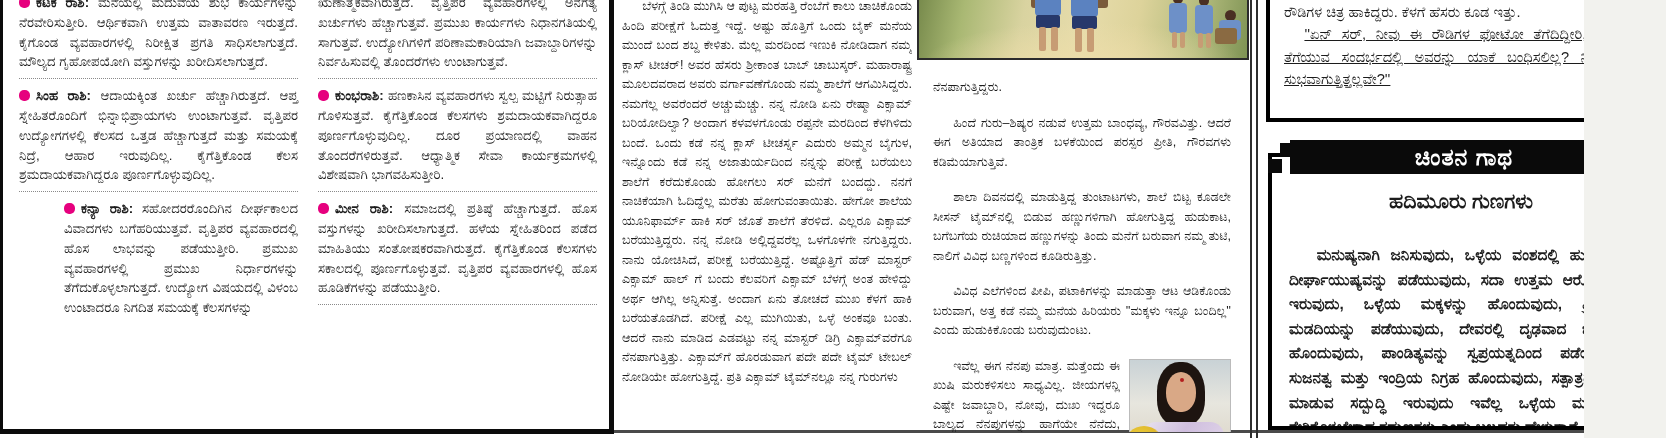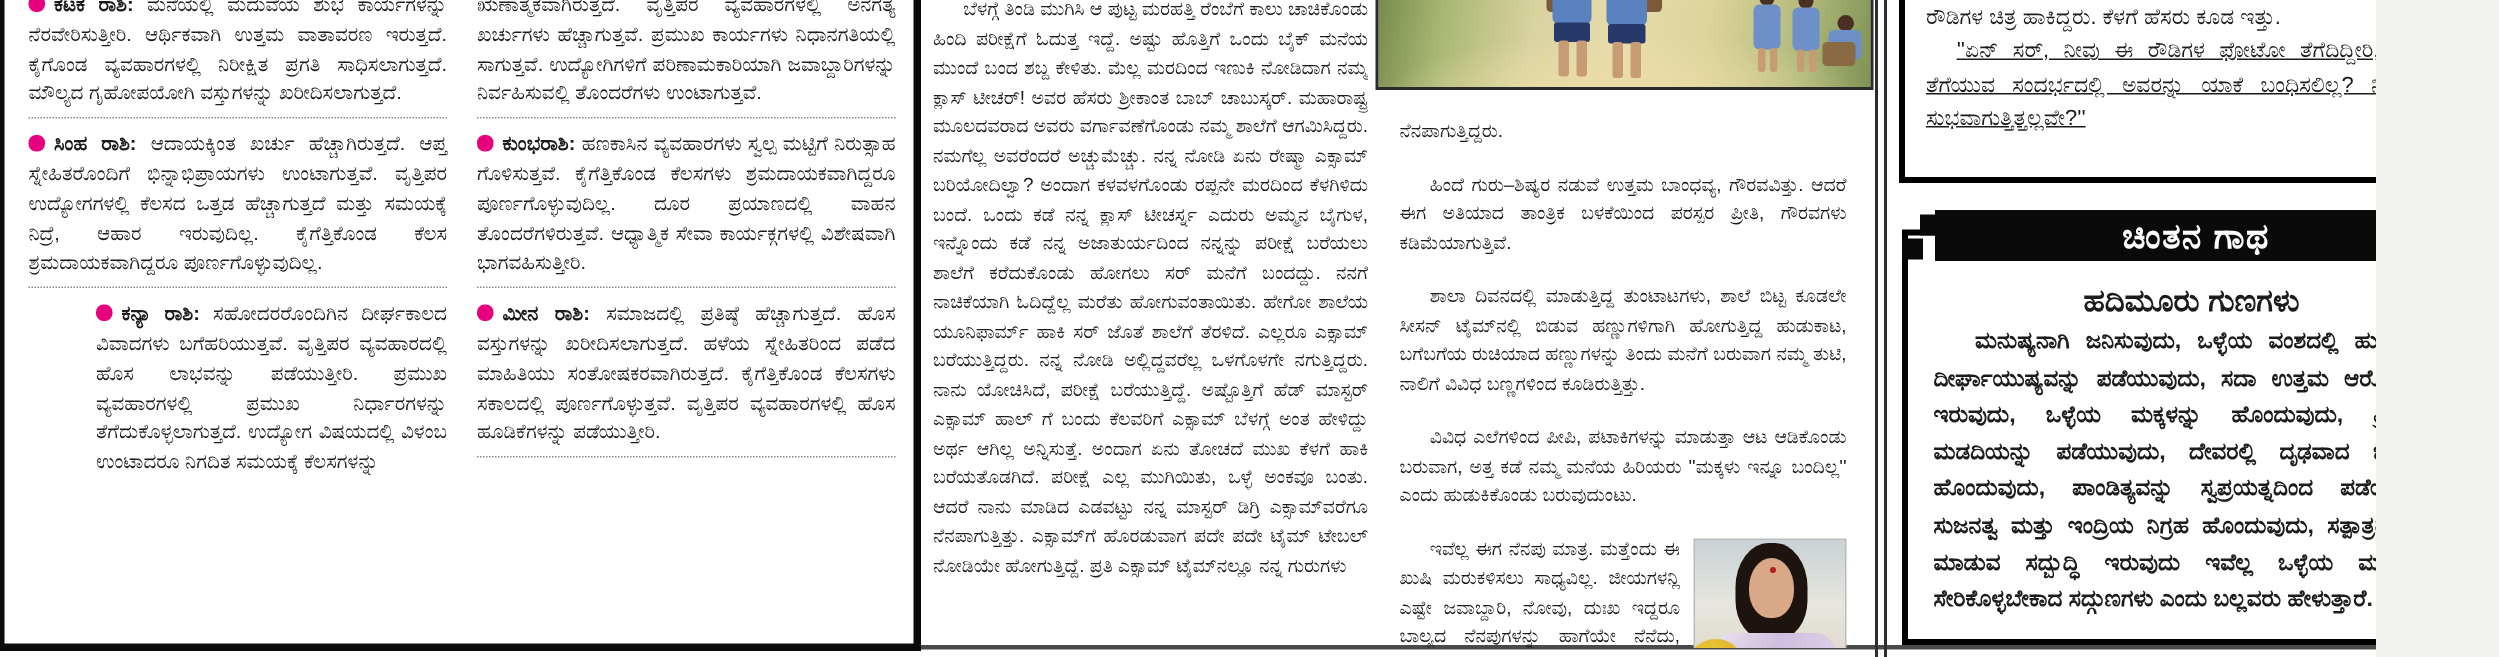--- a/index.html
+++ b/index.html
@@ -67,21 +67,21 @@
   .quote-sign{text-align:right;font-weight:bold;margin-top:2px;}
 
   .chintana-box{position:absolute;left:1268px;top:153px;width:386px;height:277px;box-sizing:border-box;
     border:4px solid #000;background:#fff;padding:32px 17px 0;overflow:hidden;}
   .chintana-bar{position:absolute;left:1290px;top:140px;width:348px;height:34px;background:#0a0a0a;
     display:flex;align-items:center;justify-content:center;}
   .chintana-title{color:#ffffff;font-weight:bold;font-size:23px;letter-spacing:1px;}
   .orn{position:absolute;width:14px;height:14px;background:#0a0a0a;}
   .orn.a{left:1280px;top:143px;} .orn.b{left:1268px;top:159px;}
   .orn.c{left:1636px;top:143px;} .orn.d{left:1648px;top:159px;}
-  .chintana-heading{text-align:center;font-size:20.5px;font-weight:bold;margin:0 0 3px;}
+  .chintana-heading{text-align:center;font-size:20.5px;font-weight:bold;margin:0 0 30px;}
   .chintana-body{font-size:15.4px;line-height:24.6px;text-align:justify;margin:0;text-indent:1.8em;font-weight:bold;}
   .chintana-sign{text-align:right;font-weight:bold;font-size:15px;margin-top:3px;}
 </style>
 </head>
 <body>
 
 <div class="page">
 
   <div class="bottom-rule"></div>
 
@@ -96,21 +96,21 @@
         </div>
         <div class="entry no-sep">
           <span class="bullet"></span><span class="rashi-name">ಕನ್ಯಾ ರಾಶಿ:</span> <span>ಸಹೋದರರೊಂದಿಗಿನ ದೀರ್ಘಕಾಲದ ವಿವಾದಗಳು ಬಗೆಹರಿಯುತ್ತವೆ. ವೃತ್ತಿಪರ ವ್ಯವಹಾರದಲ್ಲಿ ಹೊಸ ಲಾಭವನ್ನು ಪಡೆಯುತ್ತೀರಿ. ಪ್ರಮುಖ ವ್ಯವಹಾರಗಳಲ್ಲಿ ಪ್ರಮುಖ ನಿರ್ಧಾರಗಳನ್ನು ತೆಗೆದುಕೊಳ್ಳಲಾಗುತ್ತದೆ. ಉದ್ಯೋಗ ವಿಷಯದಲ್ಲಿ ವಿಳಂಬ ಉಂಟಾದರೂ ನಿಗದಿತ ಸಮಯಕ್ಕೆ ಕೆಲಸಗಳನ್ನು</span>
         </div>
       </div>
       <div class="horo-col">
         <div class="entry">
           <span>ಋಣಾತ್ಮಕವಾಗಿರುತ್ತದೆ. ವೃತ್ತಿಪರ ವ್ಯವಹಾರಗಳಲ್ಲಿ ಅನಗತ್ಯ ಖರ್ಚುಗಳು ಹೆಚ್ಚಾಗುತ್ತವೆ. ಪ್ರಮುಖ ಕಾರ್ಯಗಳು ನಿಧಾನಗತಿಯಲ್ಲಿ ಸಾಗುತ್ತವೆ. ಉದ್ಯೋಗಿಗಳಿಗೆ ಪರಿಣಾಮಕಾರಿಯಾಗಿ ಜವಾಬ್ದಾರಿಗಳನ್ನು ನಿರ್ವಹಿಸುವಲ್ಲಿ ತೊಂದರೆಗಳು ಉಂಟಾಗುತ್ತವೆ.</span>
         </div>
         <div class="entry">
-          <span class="bullet"></span><span class="rashi-name">ಕುಂಭರಾಶಿ:</span> <span>ಹಣಕಾಸಿನ ವ್ಯವಹಾರಗಳು ಸ್ವಲ್ಪ ಮಟ್ಟಿಗೆ ನಿರುತ್ಸಾಹ ಗೊಳಿಸುತ್ತವೆ. ಕೈಗೆತ್ತಿಕೊಂಡ ಕೆಲಸಗಳು ಶ್ರಮದಾಯಕವಾಗಿದ್ದರೂ ಪೂರ್ಣಗೊಳ್ಳುವುದಿಲ್ಲ. ದೂರ ಪ್ರಯಾಣದಲ್ಲಿ ವಾಹನ ತೊಂದರೆಗಳಿರುತ್ತವೆ. ಆಧ್ಯಾತ್ಮಿಕ ಸೇವಾ ಕಾರ್ಯಕ್ಗಗಳಲ್ಲಿ ವಿಶೇಷವಾಗಿ ಭಾಗವಹಿಸುತ್ತೀರಿ.</span>
+          <span class="bullet"></span><span class="rashi-name">ಕುಂಭರಾಶಿ:</span> <span>ಹಣಕಾಸಿನ ವ್ಯವಹಾರಗಳು ಸ್ವಲ್ಪ ಮಟ್ಟಿಗೆ ನಿರುತ್ಸಾಹ ಗೊಳಿಸುತ್ತವೆ. ಕೈಗೆತ್ತಿಕೊಂಡ ಕೆಲಸಗಳು ಶ್ರಮದಾಯಕವಾಗಿದ್ದರೂ ಪೂರ್ಣಗೊಳ್ಳುವುದಿಲ್ಲ. ದೂರ ಪ್ರಯಾಣದಲ್ಲಿ ವಾಹನ ತೊಂದರೆಗಳಿರುತ್ತವೆ. ಆಧ್ಯಾತ್ಮಿಕ ಸೇವಾ ಕಾರ್ಯಕ್ರಮಗಳಲ್ಲಿ ವಿಶೇಷವಾಗಿ ಭಾಗವಹಿಸುತ್ತೀರಿ.</span>
         </div>
         <div class="entry">
           <span class="bullet"></span><span class="rashi-name">ಮೀನ ರಾಶಿ:</span> <span>ಸಮಾಜದಲ್ಲಿ ಪ್ರತಿಷ್ಠೆ ಹೆಚ್ಚಾಗುತ್ತದೆ. ಹೊಸ ವಸ್ತುಗಳನ್ನು ಖರೀದಿಸಲಾಗುತ್ತದೆ. ಹಳೆಯ ಸ್ನೇಹಿತರಿಂದ ಪಡೆದ ಮಾಹಿತಿಯು ಸಂತೋಷಕರವಾಗಿರುತ್ತದೆ. ಕೈಗೆತ್ತಿಕೊಂಡ ಕೆಲಸಗಳು ಸಕಾಲದಲ್ಲಿ ಪೂರ್ಣಗೊಳ್ಳುತ್ತವೆ. ವೃತ್ತಿಪರ ವ್ಯವಹಾರಗಳಲ್ಲಿ ಹೊಸ ಹೂಡಿಕೆಗಳನ್ನು ಪಡೆಯುತ್ತೀರಿ.</span>
         </div>
       </div>
     </div>
   </section>
 
   <section class="story-col1">
     <p>ಬೆಳಗ್ಗೆ ತಿಂಡಿ ಮುಗಿಸಿ ಆ ಪುಟ್ಟ ಮರಹತ್ತಿ ರೆಂಬೆಗೆ ಕಾಲು ಚಾಚಿಕೊಂಡು ಹಿಂದಿ ಪರೀಕ್ಷೆಗೆ ಓದುತ್ತ ಇದ್ದೆ. ಅಷ್ಟು ಹೊತ್ತಿಗೆ ಒಂದು ಬೈಕ್ ಮನೆಯ ಮುಂದೆ ಬಂದ ಶಬ್ದ ಕೇಳಿತು. ಮೆಲ್ಲ ಮರದಿಂದ ಇಣುಕಿ ನೋಡಿದಾಗ ನಮ್ಮ ಕ್ಲಾಸ್ ಟೀಚರ್! ಅವರ ಹೆಸರು ಶ್ರೀಕಾಂತ ಬಾಬ್ ಚಾಬುಸ್ಕರ್. ಮಹಾರಾಷ್ಟ್ರ ಮೂಲದವರಾದ ಅವರು ವರ್ಗಾವಣೆಗೊಂಡು ನಮ್ಮ ಶಾಲೆಗೆ ಆಗಮಿಸಿದ್ದರು. ನಮಗೆಲ್ಲ ಅವರೆಂದರೆ ಅಚ್ಚುಮೆಚ್ಚು. ನನ್ನ ನೋಡಿ ಏನು ರೇಷ್ಮಾ ಎಕ್ಸಾಮ್ ಬರಿಯೋದಿಲ್ವಾ? ಅಂದಾಗ ಕಳವಳಗೊಂಡು ರಪ್ಪನೇ ಮರದಿಂದ ಕೆಳಗಿಳಿದು ಬಂದೆ. ಒಂದು ಕಡೆ ನನ್ನ ಕ್ಲಾಸ್ ಟೀಚರ್ಸ್ನ ಎದುರು ಅಮ್ಮನ ಬೈಗುಳ, ಇನ್ನೊಂದು ಕಡೆ ನನ್ನ ಅಜಾತುರ್ಯದಿಂದ ನನ್ನನ್ನು ಪರೀಕ್ಷೆ ಬರೆಯಲು ಶಾಲೆಗೆ ಕರೆದುಕೊಂಡು ಹೋಗಲು ಸರ್ ಮನೆಗೆ ಬಂದದ್ದು. ನನಗೆ ನಾಚಿಕೆಯಾಗಿ ಓದಿದ್ದೆಲ್ಲ ಮರೆತು ಹೋಗುವಂತಾಯಿತು. ಹೇಗೋ ಶಾಲೆಯ ಯೂನಿಫಾರ್ಮ್ ಹಾಕಿ ಸರ್ ಜೊತೆ ಶಾಲೆಗೆ ತೆರಳಿದೆ. ಎಲ್ಲರೂ ಎಕ್ಸಾಮ್ ಬರೆಯುತ್ತಿದ್ದರು. ನನ್ನ ನೋಡಿ ಅಲ್ಲಿದ್ದವರೆಲ್ಲ ಒಳಗೊಳಗೇ ನಗುತ್ತಿದ್ದರು. ನಾನು ಯೋಚಿಸಿದೆ, ಪರೀಕ್ಷೆ ಬರೆಯುತ್ತಿದ್ದೆ. ಅಷ್ಟೊತ್ತಿಗೆ ಹೆಡ್ ಮಾಸ್ಟರ್ ಎಕ್ಸಾಮ್ ಹಾಲ್ ಗೆ ಬಂದು ಕೆಲವರಿಗೆ ಎಕ್ಸಾಮ್ ಬೆಳಗ್ಗೆ ಅಂತ ಹೇಳಿದ್ದು ಅರ್ಥ ಆಗಿಲ್ಲ ಅನ್ನಿಸುತ್ತೆ. ಅಂದಾಗ ಏನು ತೋಚದೆ ಮುಖ ಕೆಳಗೆ ಹಾಕಿ ಬರೆಯತೊಡಗಿದೆ. ಪರೀಕ್ಷೆ ಎಲ್ಲ ಮುಗಿಯಿತು, ಒಳ್ಳೆ ಅಂಕವೂ ಬಂತು. ಆದರೆ ನಾನು ಮಾಡಿದ ಎಡವಟ್ಟು ನನ್ನ ಮಾಸ್ಟರ್ ಡಿಗ್ರಿ ಎಕ್ಸಾಮ್‌ವರೆಗೂ ನೆನಪಾಗುತ್ತಿತ್ತು. ಎಕ್ಸಾಮ್‌ಗೆ ಹೊರಡುವಾಗ ಪದೇ ಪದೇ ಟೈಮ್ ಟೇಬಲ್ ನೋಡಿಯೇ ಹೋಗುತ್ತಿದ್ದೆ. ಪ್ರತಿ ಎಕ್ಸಾಮ್ ಟೈಮ್‌ನಲ್ಲೂ ನನ್ನ ಗುರುಗಳು</p>

